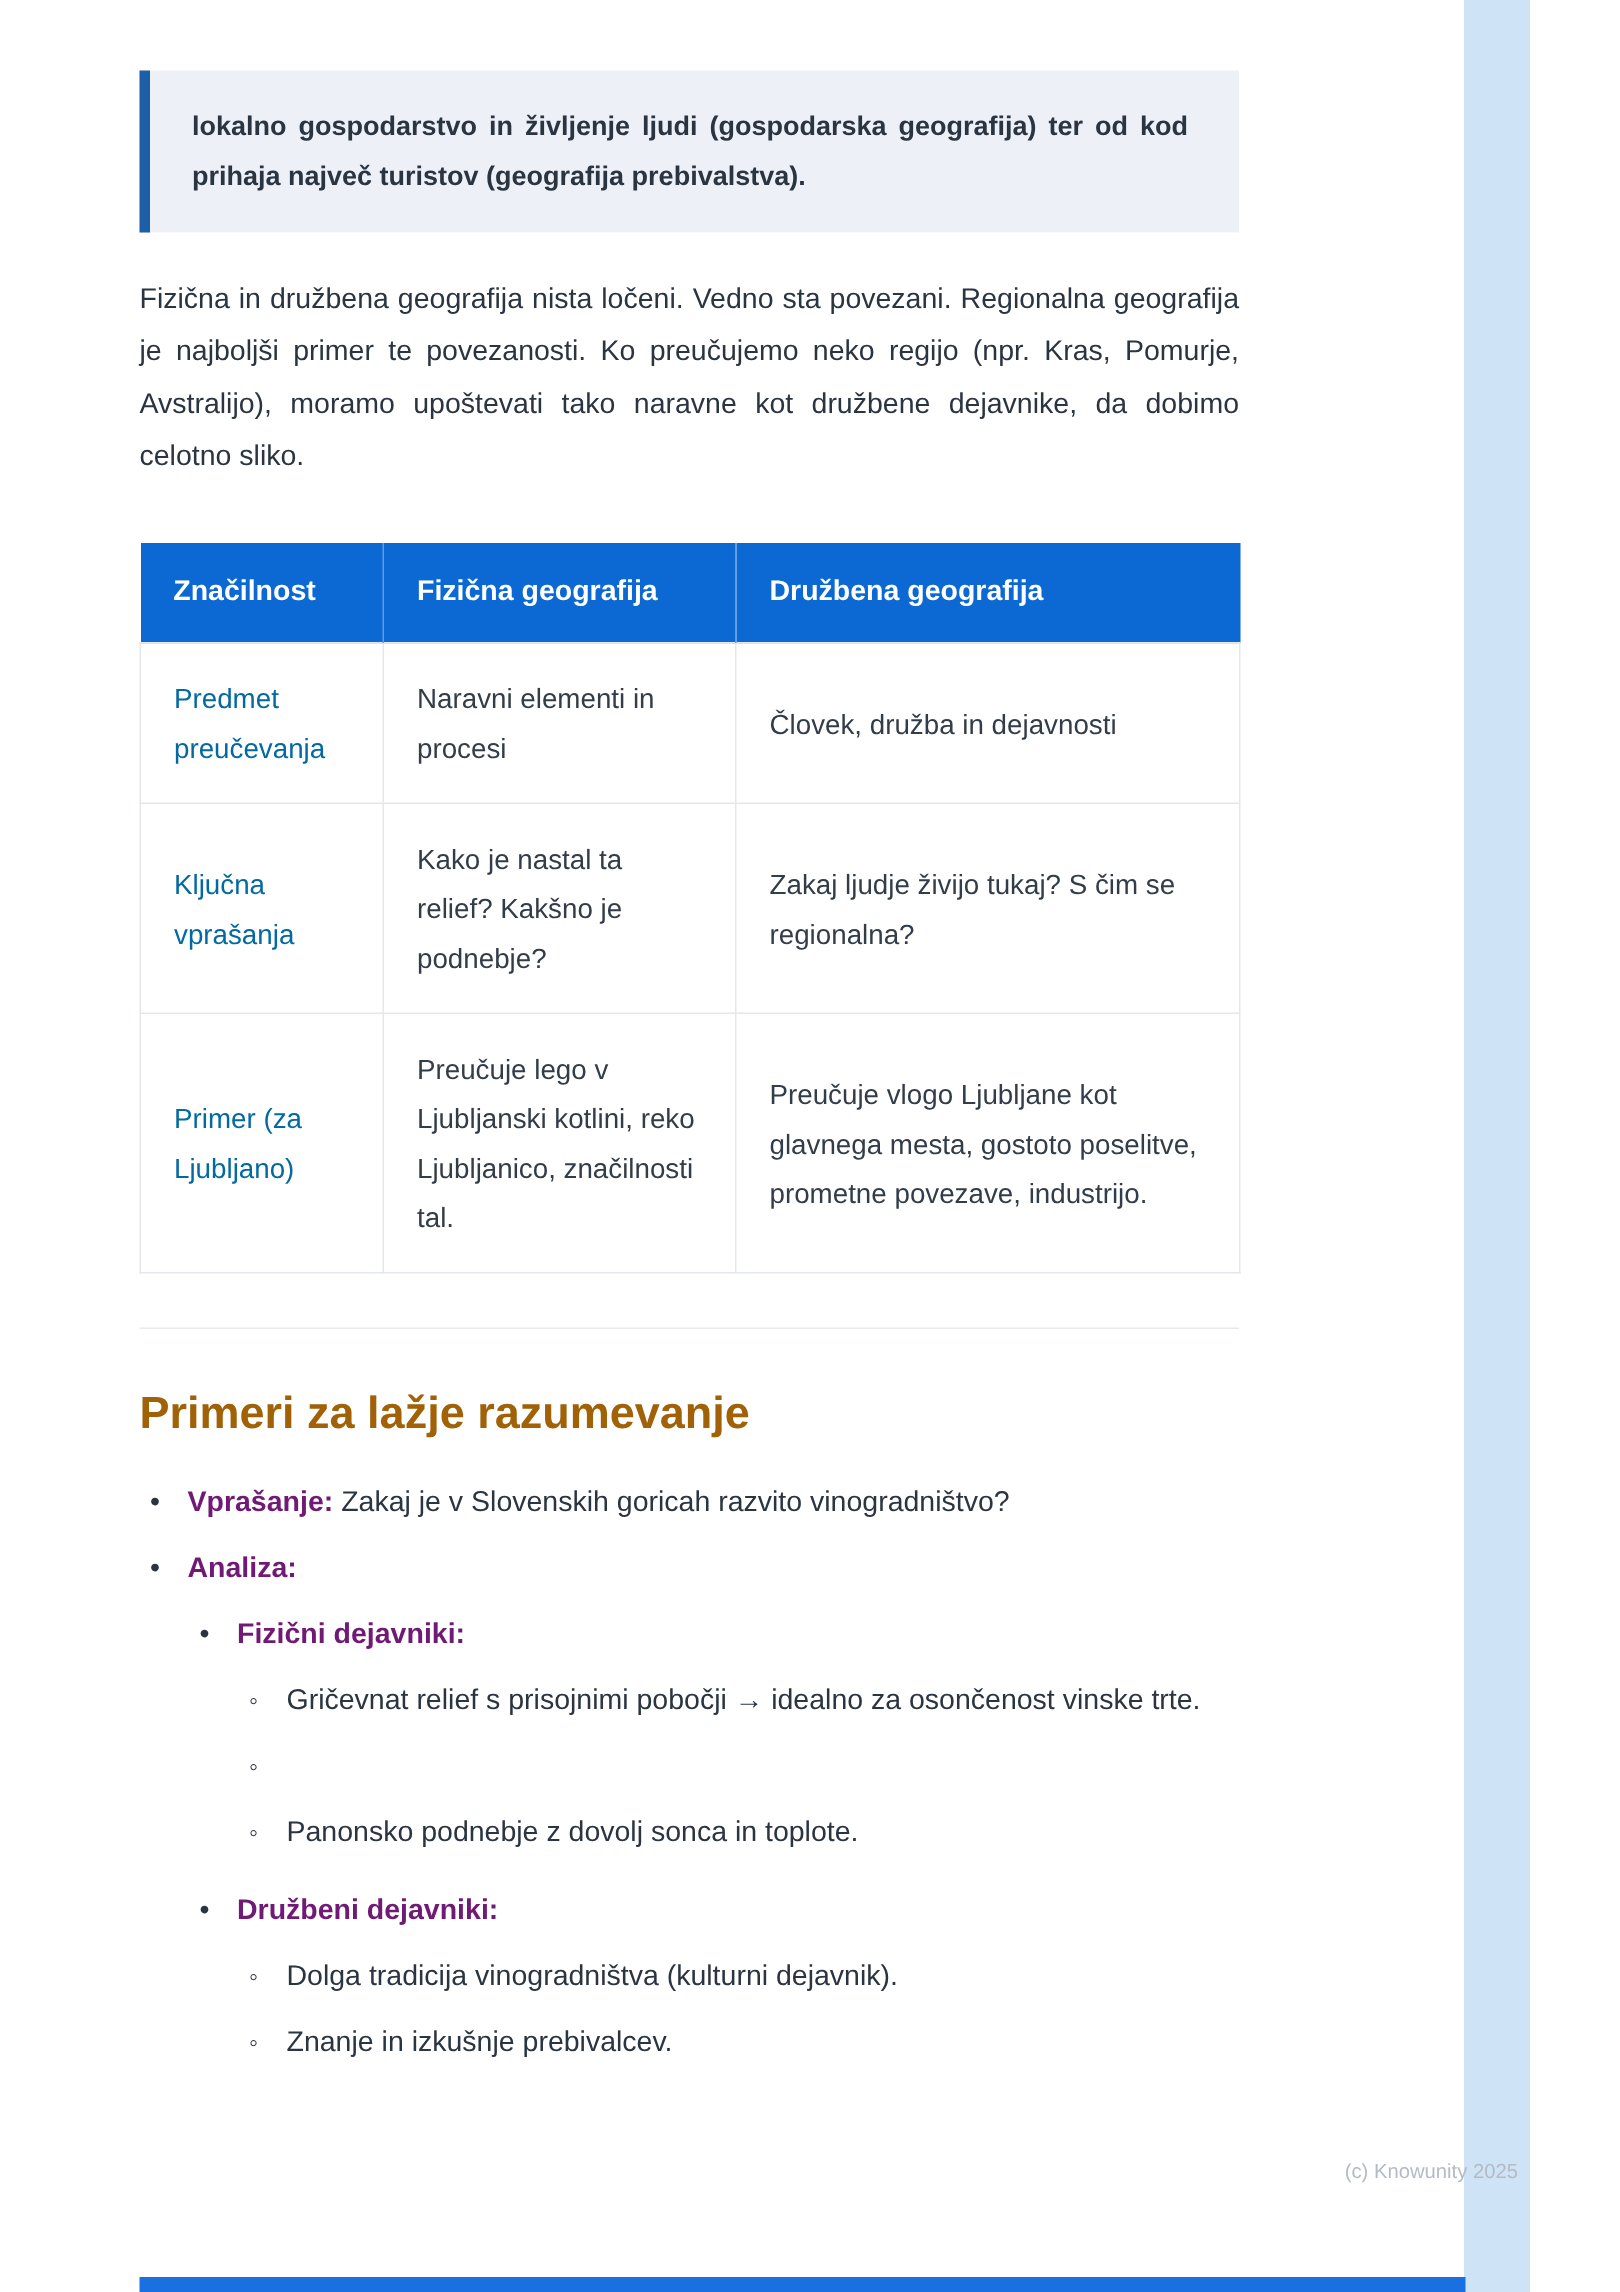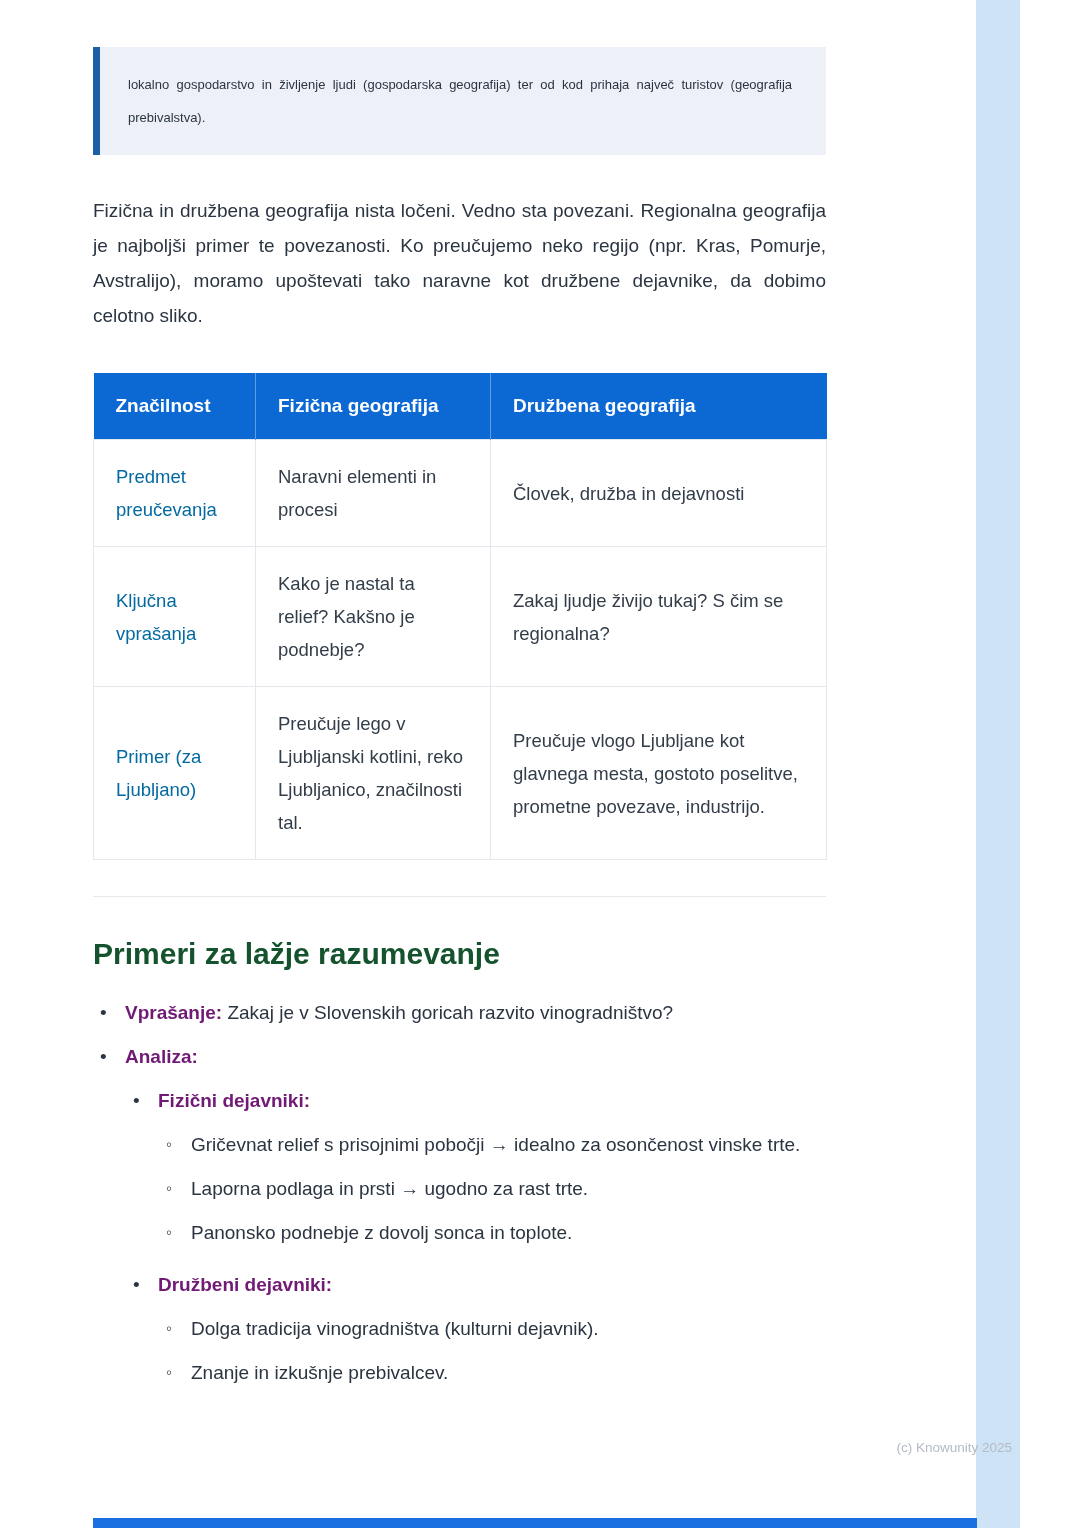--- a/index.html
+++ b/index.html
@@ -38,36 +38,37 @@
     z-index: 1;
   }
 
   .quote {
     margin-top: 47px;
     background: #edf1f7;
     border-left: 7px solid #1d5fa6;
     padding: 21px 34px 21px 28px;
   }
   .quote p {
-    font-size: 13px;
+    font-size: 18px;
     line-height: 33px;
     text-align: justify;
     color: #2b3542;
+    font-weight: bold;
   }
 
   .h-section {
     margin-top: 46px;
     font-size: 25px;
     font-weight: bold;
     color: #1a70e0;
     letter-spacing: 0.1px;
   }
 
   .para {
-    margin-top: 38px;
+    margin-top: 27px;
     font-size: 19px;
     line-height: 35px;
     text-align: justify;
     color: #2b3542;
   }
 
   table.cmp {
     margin-top: 40px;
     width: 733px;
     border-collapse: collapse;
@@ -106,21 +107,21 @@
     margin-top: 36px;
     border: none;
     border-top: 1px solid #e6e9ed;
     height: 0;
   }
 
   .h-main {
     margin-top: 40px;
     font-size: 30px;
     font-weight: bold;
-    color: #14532d;
+    color: #a16207;
   }
 
   .example-title {
     margin-top: 33px;
     font-size: 19px;
     font-weight: bold;
     color: #222c38;
   }
 
   .list { margin-top: 24px; }
@@ -222,21 +223,20 @@
         <span class="li-text"><b>Fizični dejavniki:</b></span>
       </div>
 
       <div class="li l3">
         <span class="marker hollow">◦</span>
         <span class="li-text">Gričevnat relief s prisojnimi pobočji → idealno za osončenost vinske trte.</span>
       </div>
 
       <div class="li l3">
         <span class="marker hollow">◦</span>
-        <span class="li-text">Laporna podlaga in prsti → ugodno za rast trte.</span>
       </div>
 
       <div class="li l3">
         <span class="marker hollow">◦</span>
         <span class="li-text">Panonsko podnebje z dovolj sonca in toplote.</span>
       </div>
 
       <div class="li l2 gap-top">
         <span class="marker">•</span>
         <span class="li-text"><b>Družbeni dejavniki:</b></span>

